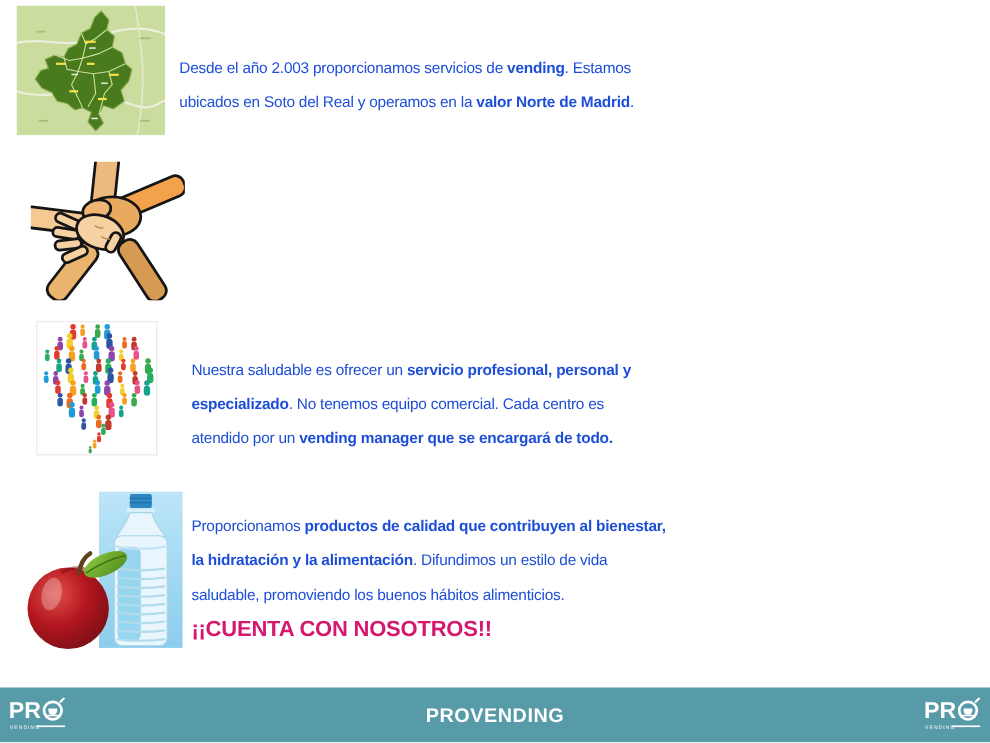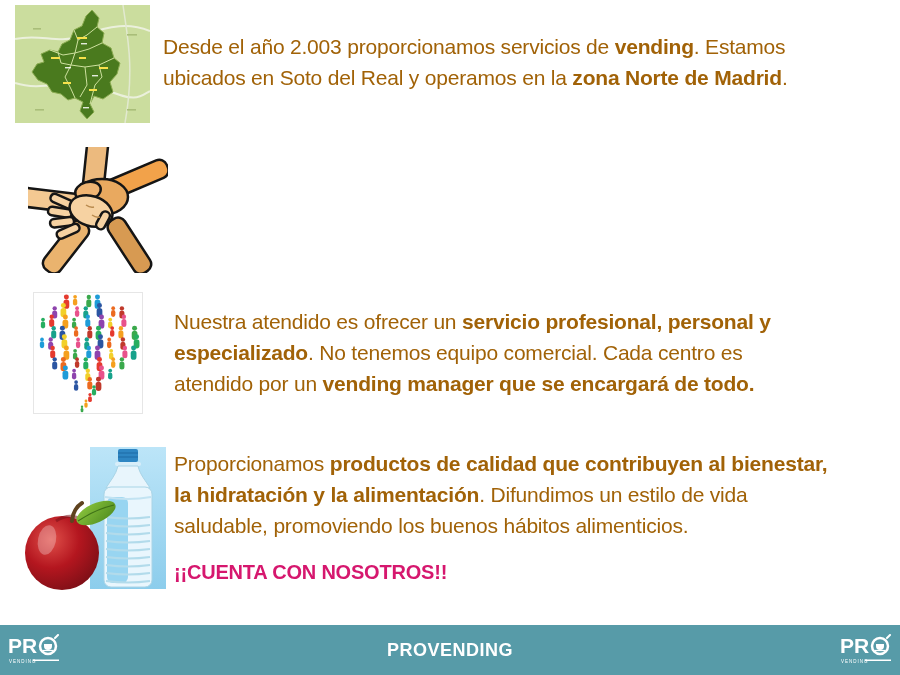--- a/index.html
+++ b/index.html
@@ -2,22 +2,22 @@
 <html><head>
 <meta charset="utf-8">
 <style>
   html,body{margin:0;padding:0;background:#fff;}
   .slide{
     position:relative;width:900px;height:675px;background:#ffffff;overflow:hidden;
     font-family:"Liberation Sans",sans-serif;color:#262626;
   }
   .icon-box{position:absolute;}
   .para{
-    position:absolute;font-size:21px;line-height:31px;color:#a16207;
-    white-space:pre-wrap;letter-spacing:-0.2px;
+    position:absolute;font-size:14px;line-height:31px;color:#1d4ed8;
+    white-space:pre-wrap;letter-spacing:-0.2px;margin-top:15px;
   }
   .para .b{font-weight:700;}
   .row1-icon{left:15px;top:5px;width:135px;height:118px;}
   .row1-text{left:163px;top:31px;width:732px;}
   .row2-icon{left:28px;top:147px;width:140px;height:126px;}
   .row2-text{left:174px;top:162px;width:726px;}
   .row3-icon{left:33px;top:292px;width:108px;height:120px;background:#fff;border:1px solid #e6e6e6;}
   .row3-text{left:174px;top:306px;width:726px;}
   .row4-icon{left:20px;top:441px;width:158px;height:160px;}
   .row4-text{left:174px;top:448px;width:732px;}
@@ -75,21 +75,21 @@
       </g>
       <g fill="#a9bd79">
         <rect x="18" y="23" width="8" height="1.6"></rect>
         <rect x="112" y="29" width="10" height="1.6"></rect>
         <rect x="20" y="104" width="9" height="1.6"></rect>
         <rect x="112" y="104" width="9" height="1.6"></rect>
       </g>
     </svg>
   </div>
   <div class="para row1-text"><span>Desde el año 2.003 proporcionamos servicios de </span><span class="b">vending</span><span>. Estamos
-ubicados en Soto del Real y operamos en la </span><span class="b">zona Norte de Madrid</span><span>.</span></div>
+ubicados en Soto del Real y operamos en la </span><span class="b">valor Norte de Madrid</span><span>.</span></div>
 
   <div class="icon-box row2-icon">
     <svg width="140" height="126" viewBox="0 0 140 126" aria-hidden="true">
       <g stroke="#151515" stroke-width="2.5" stroke-linejoin="round">
         <rect x="57" y="-10" width="21" height="58" rx="8" fill="#ecba7e" transform="rotate(6 67 18)"></rect>
         <rect x="70" y="24" width="72" height="19" rx="8" fill="#f2a24a" transform="rotate(-23 105 33)"></rect>
         <rect x="-8" y="44" width="64" height="19" rx="8" fill="#f4c992" transform="rotate(7 24 53)"></rect>
         <rect x="28" y="70" width="20" height="60" rx="8" fill="#eab36e" transform="rotate(38 38 100)"></rect>
         <rect x="92" y="68" width="19" height="62" rx="8" fill="#d79a52" transform="rotate(-33 101 99)"></rect>
         <ellipse cx="74" cy="50" rx="26" ry="18" fill="#e9a95f"></ellipse>
@@ -362,21 +362,21 @@
             <circle cy="-7.2" r="2.6"></circle>
             <rect x="-3" y="-4.6" width="6" height="9.6" rx="3"></rect>
           </g>
           <g transform="translate(48 117) scale(0.45)" fill="#3aa94c">
             <circle cy="-7.2" r="2.6"></circle>
             <rect x="-3" y="-4.6" width="6" height="9.6" rx="3"></rect>
           </g>
         </g>
     </svg>
   </div>
-  <div class="para row3-text"><span>Nuestra atendido es ofrecer un </span><span class="b">servicio profesional, personal y
+  <div class="para row3-text"><span>Nuestra saludable es ofrecer un </span><span class="b">servicio profesional, personal y
 especializado</span><span>. No tenemos equipo comercial. Cada centro es
 atendido por un </span><span class="b">vending manager que se encargará de todo.</span></div>
 
   <div class="icon-box row4-icon">
     <svg width="158" height="160" viewBox="0 0 158 160" aria-hidden="true">
       <defs>
         <linearGradient id="bphoto" x1="0" y1="0" x2="0" y2="1">
           <stop offset="0" stop-color="#bce5f8"></stop>
           <stop offset="1" stop-color="#8ccdec"></stop>
         </linearGradient>

